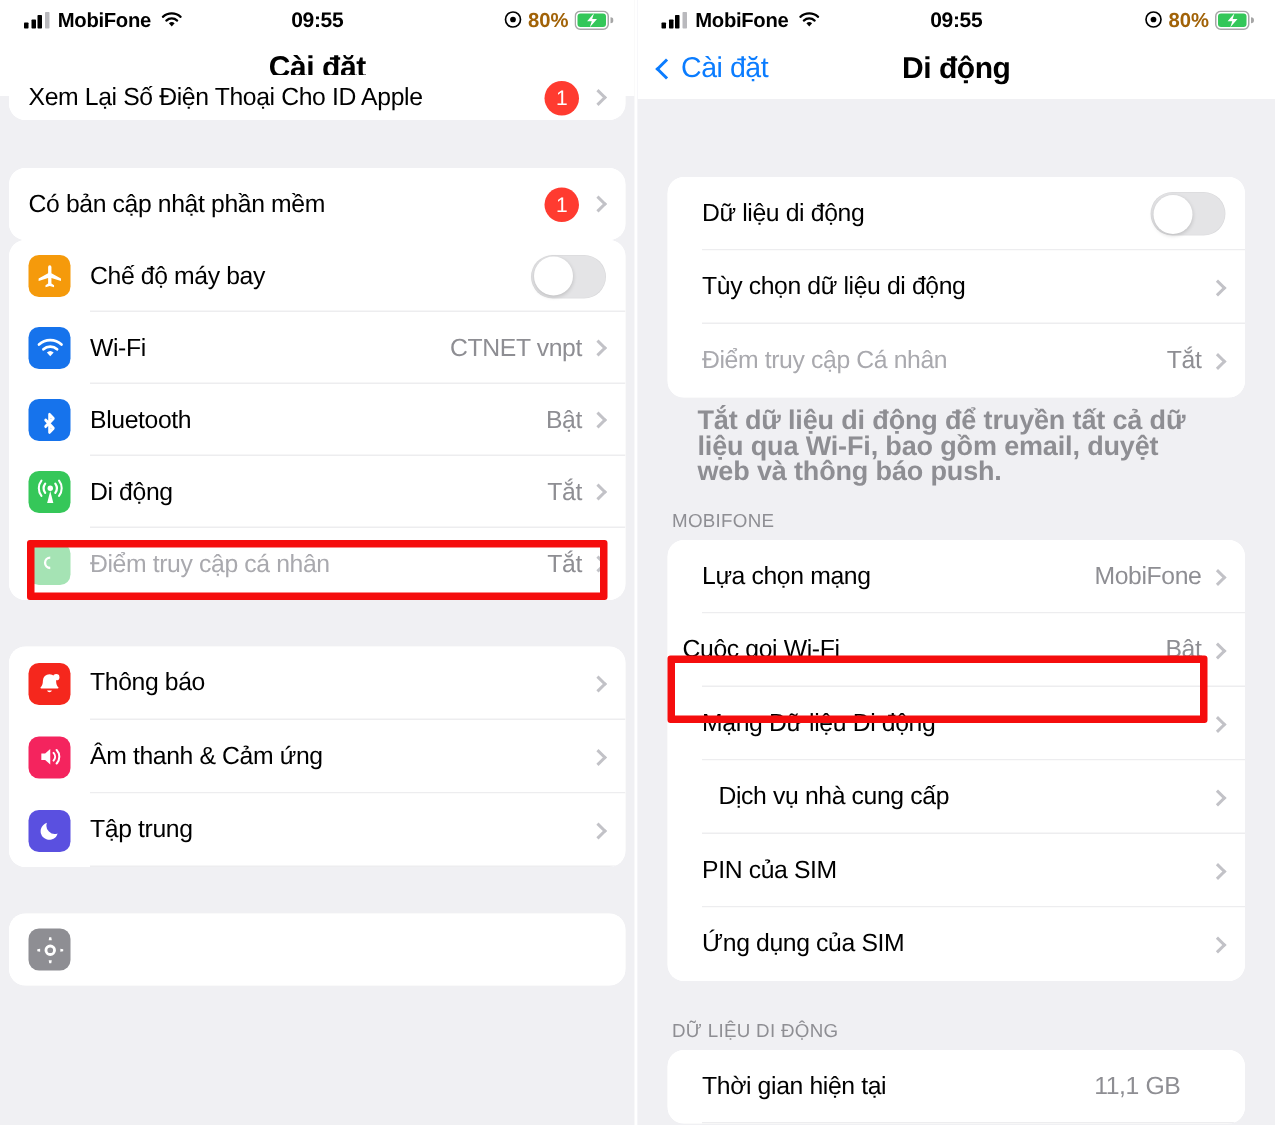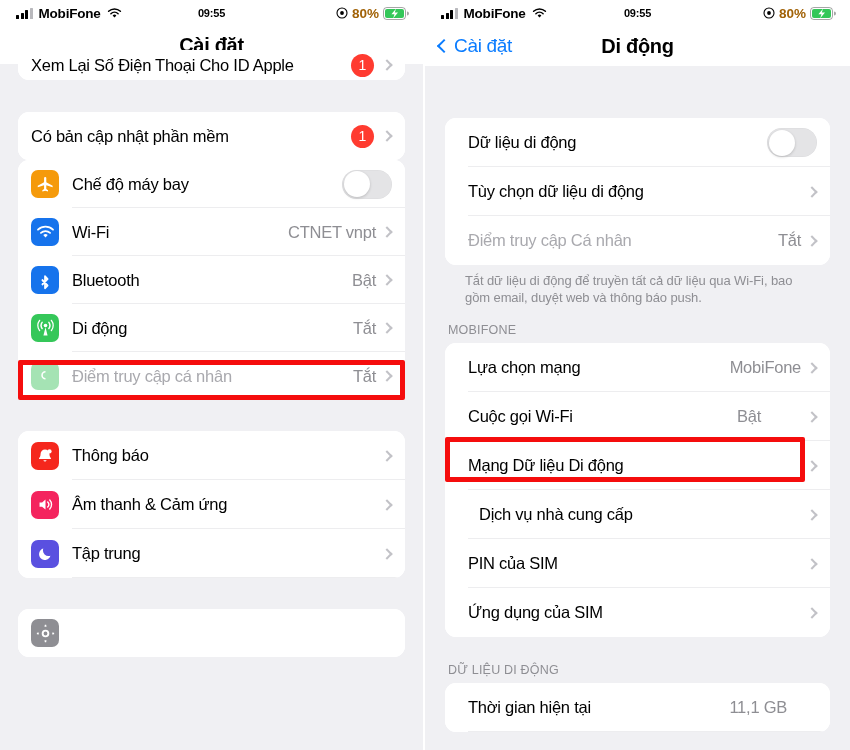--- a/index.html
+++ b/index.html
@@ -25,21 +25,21 @@
     display: flex; align-items: center;
     padding: 0 14px 0 16px;
     position: relative;
   }
   .sb-left { display: flex; align-items: center; gap: 6px; }
   .sb-carrier {
     font-size: 13.5px; font-weight: bold; color: #000; letter-spacing: -0.2px;
   }
   .sb-center {
     position: absolute; left: 0; right: 0; text-align: center;
-    font-size: 11px; font-weight: bold; color: #000; letter-spacing: -0.2px;
+    font-size: 14px; font-weight: bold; color: #000; letter-spacing: -0.2px;
     pointer-events: none;
   }
   .sb-right {
     margin-left: auto; display: flex; align-items: center; gap: 4px;
     position: relative; z-index: 2;
   }
   .sb-batt-text { font-size: 13.5px; font-weight: bold; color: #a16207; }
   .bars { display: flex; align-items: flex-end; gap: 1.5px; height: 11px; }
   .bars i { width: 3px; background: #000; border-radius: 0.5px; display: block; }
   .bars i:nth-child(1){ height: 4px; }
@@ -63,21 +63,21 @@
     color: #0a7cff; font-size: 19px; position: relative; z-index: 2;
     cursor: pointer; letter-spacing: -0.3px;
   }
   .chev-back {
     display: inline-block; width: 10px; height: 10px;
     border-left: 2.6px solid #0a7cff; border-bottom: 2.6px solid #0a7cff;
     transform: rotate(45deg); margin-right: 1px;
   }
 
   
-  .content { position: relative; padding: 0 18px; }
+  .content { position: relative; padding: 0 6px; }
   .card {
     background: #fff; border-radius: 11px; overflow: hidden;
   }
   .row {
     display: flex; align-items: center;
     min-height: 46px; padding: 0 13px 0 13px;
     position: relative; background: #fff;
   }
   .row .sep {
     position: absolute; left: 13px; right: 0; bottom: 0; height: 1px;
@@ -125,22 +125,22 @@
     position: absolute; top: 1.5px; left: 1.5px;
     width: 26px; height: 26px; border-radius: 50%;
     background: #fff; box-shadow: 0 1px 3px rgba(0,0,0,0.18);
   }
 
   .group-hdr {
     font-size: 12.5px; color: #8e8e93; letter-spacing: 0.2px;
     padding: 0 18px 6px 18px; text-transform: uppercase;
   }
   .footnote {
-    font-size: 13px; color: #8e8e93; line-height: 17px;
-    padding: 7px 20px 0 20px; letter-spacing: -0.1px;
+    font-size: 18px; color: #8e8e93; line-height: 17px;
+    padding: 7px 20px 0 20px; letter-spacing: -0.1px; font-weight: bold;
   }
 
   .highlight {
     position: absolute; border: 5px solid #f50d0d;
     border-radius: 2px; pointer-events: none; z-index: 30;
   }
 </style>
 </head>
 <body>
 
@@ -396,21 +396,21 @@
 
       <div class="card">
 
         <div class="row" style="min-height:49px; padding-left:23px;">
           <span class="label">Lựa chọn mạng</span>
           <span class="val">MobiFone</span>
           <span class="chev"></span>
           <span class="sep" style="left:23px;"></span>
         </div>
 
-        <div class="row" style="min-height:49px; padding-left:23px;gap:40px;">
+        <div class="row" style="min-height:49px; padding-left:10px;">
           <span class="label">Cuộc gọi Wi-Fi</span>
           <span class="val">Bật</span>
           <span class="chev"></span>
           <span class="sep" style="left:23px;"></span>
         </div>
 
         <div class="row" style="min-height:49px; padding-left:23px;">
           <span class="label">Mạng Dữ liệu Di động</span>
           <span class="chev spacer-chev"></span>
           <span class="sep" style="left:23px;"></span>

